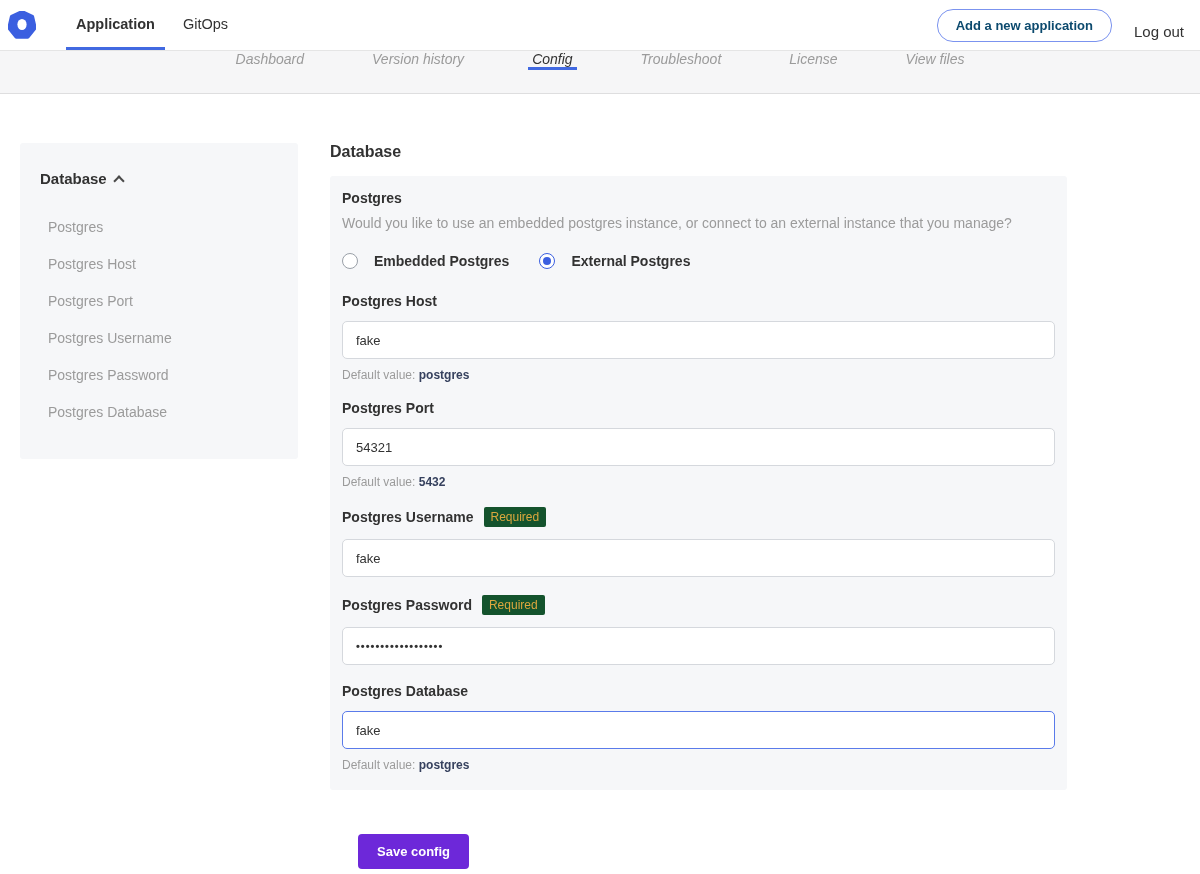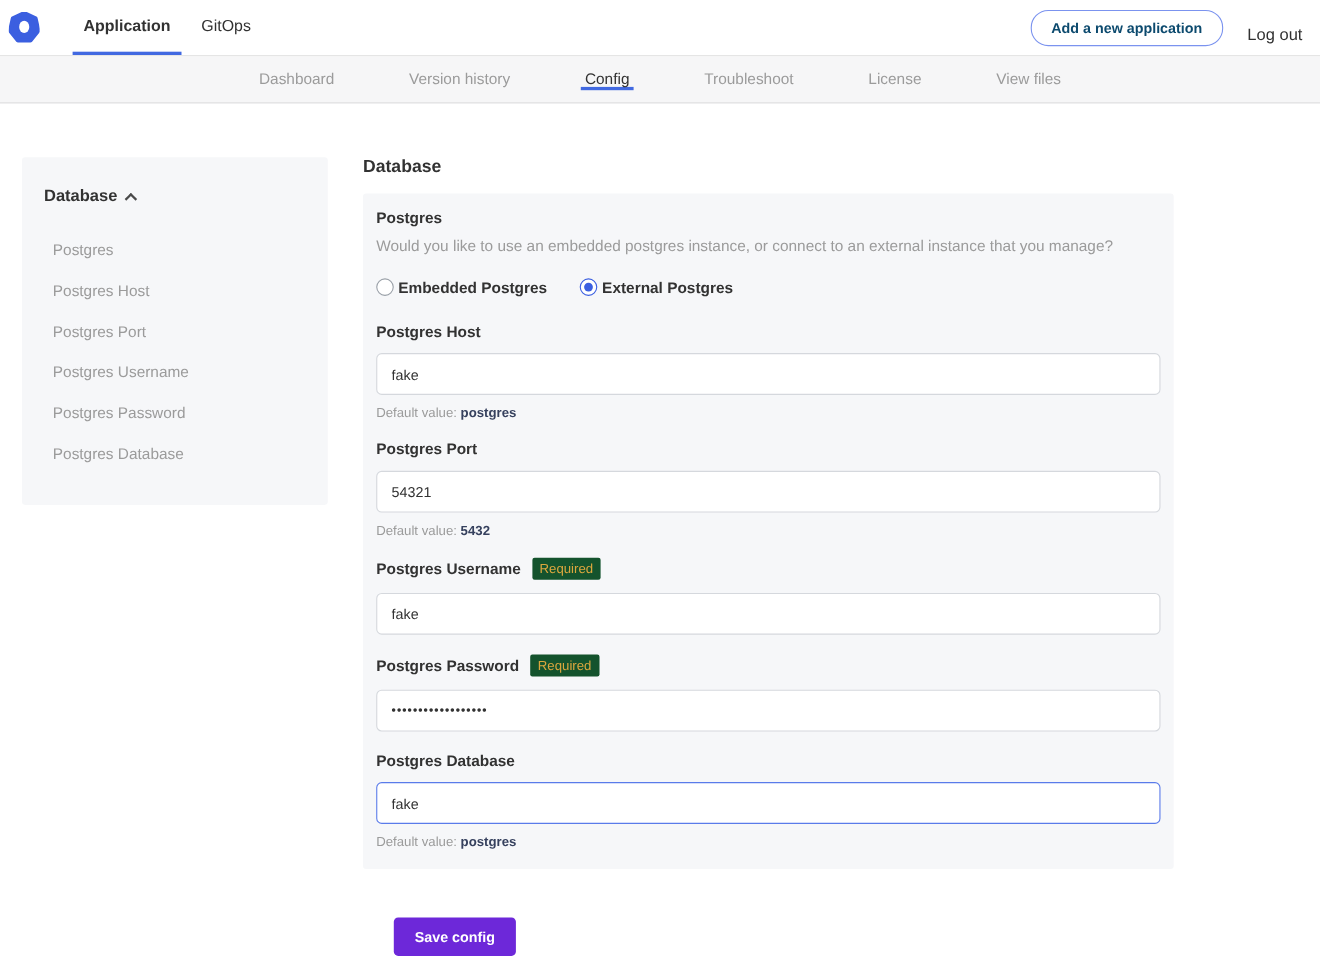--- a/index.html
+++ b/index.html
@@ -26,21 +26,21 @@
     font-size: 13px; font-weight: 700;
     border-radius: 16px; padding: 8px 18px; cursor: pointer;
     font-family: "Liberation Sans", sans-serif;
   }
   .logout { font-size: 15px; color: #323232; cursor: pointer; margin-top: 12px; }
 
   
   .subnav {
     height: 44px; background: #f6f6f7;
     border-top: 1px solid #e5e5e5; border-bottom: 1px solid #dededf;
-    display: flex; justify-content: center; align-items: center; gap: 60px;
+    display: flex; justify-content: center; align-items: flex-start; gap: 60px; font-style: italic;
   }
   .sub-tab {
     display: flex; align-items: center; padding: 0 4px;
     font-size: 14px; color: #9b9b9b; cursor: pointer;
     border-bottom: 3px solid transparent; margin-bottom: -1px;
   }
   .sub-tab.active { color: #323232; border-bottom-color: #4169e1; }
 
   
   .content { display: flex; align-items: flex-start; padding: 49px 0 0 20px; }
@@ -65,21 +65,21 @@
   }
 
   .main { width: 737px; }
   .main-heading { font-size: 16px; font-weight: 700; color: #323232; margin-bottom: 15px; }
 
   .config-panel { background: #f6f7f9; border-radius: 3px; padding: 14px 12px 18px 12px; }
   .group-label { font-size: 14px; font-weight: 700; color: #323232; margin-bottom: 9px; }
   .group-help { font-size: 14px; color: #9b9b9b; margin-bottom: 22px; }
 
   .radio-row { display: flex; align-items: center; gap: 30px; margin-bottom: 24px; }
-  .radio-option { display: flex; align-items: center; gap: 4px; cursor: pointer; }
+  .radio-option { display: flex; align-items: center; gap: 16px; cursor: pointer; }
   .radio-circle {
     width: 16px; height: 16px; border-radius: 50%;
     border: 1px solid #9aa0a8; background: #ffffff; flex: none; position: relative;
   }
   .radio-circle.checked { border: 1px solid #3b5fe0; }
   .radio-circle.checked::after {
     content: ""; position: absolute; left: 3px; top: 3px;
     width: 8px; height: 8px; border-radius: 50%; background: #3b5fe0;
   }
   .radio-label { font-size: 14px; font-weight: 700; color: #323232; }

